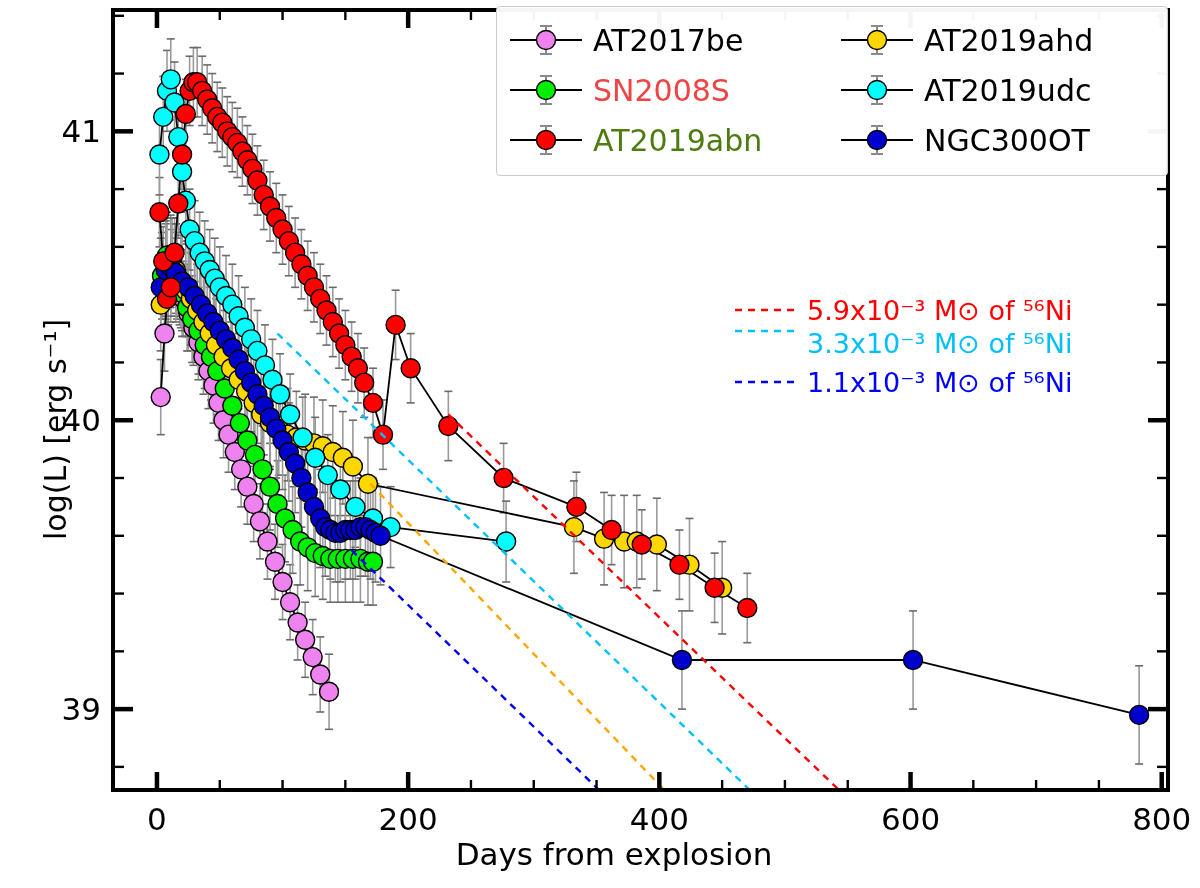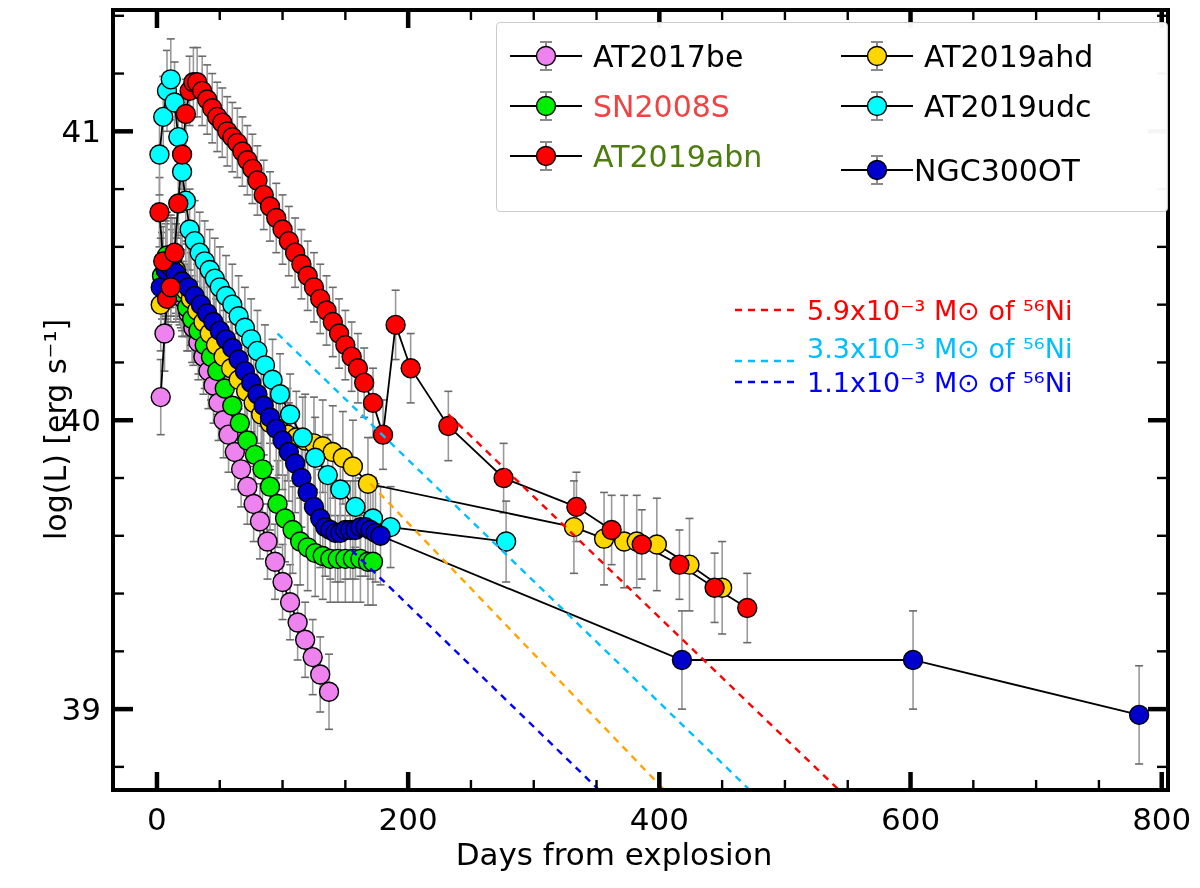--- a/index.html
+++ b/index.html
@@ -1004,21 +1004,21 @@
   <div style="position:absolute;left:8px;top:300px;width:40px;">
     <div style="transform:rotate(-90deg);transform-origin:left top;white-space:nowrap;position:absolute;left:30px;top:240px;font-size:30px;">
       <span>log(L) [erg s⁻¹]</span>
     </div>
   </div>
 
   <div style="position:absolute;left:14px;top:836px;width:1200px;text-align:center;font-size:31px;">
     <span>Days from explosion</span>
   </div>
 
-  <div id="legend-box" style="position:absolute;left:496px;top:22px;width:672px;border:1px solid #cccccc;border-radius:4px;background:rgba(255,255,255,0.96);padding:10px 12px 12px 12px;box-sizing:border-box;">
+  <div id="legend-box" style="position:absolute;left:496px;top:6px;width:672px;border:1px solid #cccccc;border-radius:4px;background:rgba(255,255,255,0.96);padding:10px 12px 12px 12px;box-sizing:border-box;">
     <div style="display:grid;grid-template-columns:1fr 1fr;gap:4px 16px;" id="legend-grid">
         <div style="display: flex; align-items: center; gap: 10px; height: 46px;">
           <span style="flex: 0 0 74px; height: 34px; position: relative; display: inline-block;">
             <svg width="74" height="34">
               <line x1="1" y1="17" x2="73" y2="17" stroke="#000" stroke-width="2"></line>
               <line x1="37" y1="3" x2="37" y2="31" stroke="#8a8a8a" stroke-width="2"></line>
               <line x1="31" y1="3" x2="43" y2="3" stroke="#8a8a8a" stroke-width="2"></line>
               <line x1="31" y1="31" x2="43" y2="31" stroke="#8a8a8a" stroke-width="2"></line>
               <circle cx="37" cy="17" r="9.5" fill="#EE82EE" stroke="#000" stroke-width="1.4"></circle>
             </svg>
@@ -1066,21 +1066,21 @@
             <svg width="74" height="34">
               <line x1="1" y1="17" x2="73" y2="17" stroke="#000" stroke-width="2"></line>
               <line x1="37" y1="3" x2="37" y2="31" stroke="#8a8a8a" stroke-width="2"></line>
               <line x1="31" y1="3" x2="43" y2="3" stroke="#8a8a8a" stroke-width="2"></line>
               <line x1="31" y1="31" x2="43" y2="31" stroke="#8a8a8a" stroke-width="2"></line>
               <circle cx="37" cy="17" r="9.5" fill="#FF0000" stroke="#000" stroke-width="1.4"></circle>
             </svg>
           </span>
           <span style="font-size: 30px; color: #4d7c0f; white-space: nowrap;">AT2019abn</span>
         </div>
-        <div style="display: flex; height: 46px; margin-top: 20px;">
+        <div style="display: flex; align-items: center; gap: 10px; height: 46px;">
           <span style="flex: 0 0 74px; height: 34px; position: relative; display: inline-block;">
             <svg width="74" height="34">
               <line x1="1" y1="17" x2="73" y2="17" stroke="#000" stroke-width="2"></line>
               <line x1="37" y1="3" x2="37" y2="31" stroke="#8a8a8a" stroke-width="2"></line>
               <line x1="31" y1="3" x2="43" y2="3" stroke="#8a8a8a" stroke-width="2"></line>
               <line x1="31" y1="31" x2="43" y2="31" stroke="#8a8a8a" stroke-width="2"></line>
               <circle cx="37" cy="17" r="9.5" fill="#0000CD" stroke="#000" stroke-width="1.4"></circle>
             </svg>
           </span>
           <span style="font-size: 30px; color: rgb(0, 0, 0); white-space: nowrap;">NGC300OT</span>
@@ -1090,21 +1090,21 @@
 
   <div id="nickel-ann" style="position:absolute;left:735px;top:292px;">
       <div style="display: flex; align-items: center; gap: 12px; height: 36px;">
         <span style="flex: 0 0 60px; height: 6px; display: inline-block;">
           <svg width="60" height="6">
             <line x1="0" y1="3" x2="60" y2="3" stroke="#FF0000" stroke-width="2.4" stroke-dasharray="7 6"></line>
           </svg>
         </span>
         <span style="font-size: 27px; white-space: nowrap; color: rgb(255, 0, 0);">5.9x10⁻³ M⊙ of ⁵⁶Ni</span>
       </div>
-      <div style="display: flex; align-items: flex-end; gap: 12px; height: 36px;">
+      <div style="display: flex; align-items: flex-start; gap: 12px; height: 36px;">
         <span style="flex: 0 0 60px; height: 6px; display: inline-block;">
           <svg width="60" height="6">
             <line x1="0" y1="3" x2="60" y2="3" stroke="#00BFFF" stroke-width="2.4" stroke-dasharray="7 6"></line>
           </svg>
         </span>
         <span style="font-size: 27px; white-space: nowrap; color: rgb(0, 191, 255);">3.3x10⁻³ M⊙ of ⁵⁶Ni</span>
       </div>
       <div style="display: flex; align-items: center; gap: 12px; height: 36px;">
         <span style="flex: 0 0 60px; height: 6px; display: inline-block;">
           <svg width="60" height="6">

